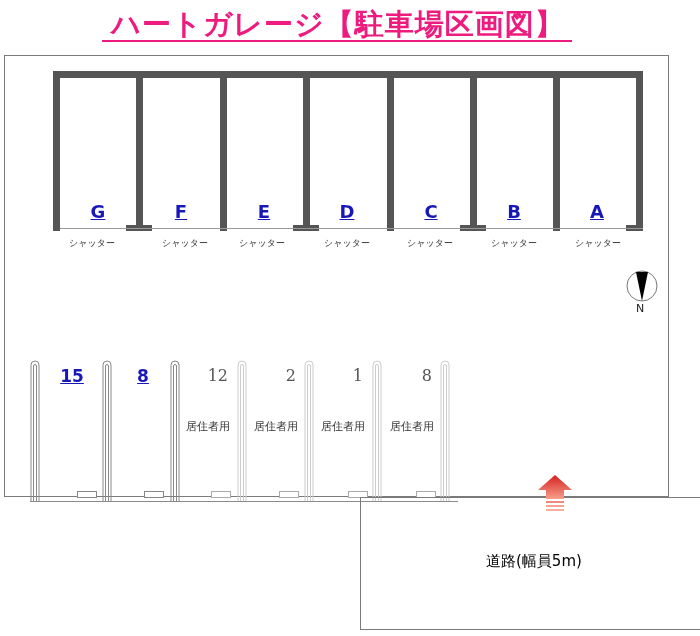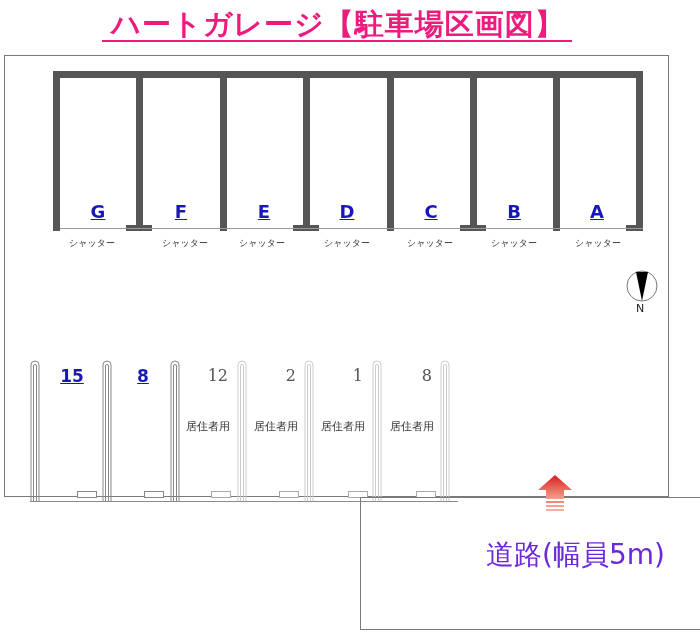--- a/index.html
+++ b/index.html
@@ -62,21 +62,21 @@
   .space-num.resv { color: #555; font-family: "DejaVu Serif", "Liberation Serif", serif; text-align: right; }
   .space-note {
     position: absolute; top: 60px; width: 60px; text-align: center; font-size: 11px; color: #333;
   }
 
   .road {
     position: absolute; left: 360px; top: 497px; width: 345px; height: 133px;
     border-left: 1px solid #7a7a7a; border-bottom: 1px solid #7a7a7a; border-top: 1px solid #7a7a7a;
   }
   .road-label {
-    position: absolute; left: 486px; top: 536px; font-size: 28px; color: #6d28d9; white-space: nowrap;
+    position: absolute; left: 486px; top: 552px; font-size: 15px; color: #000000; white-space: nowrap;
   }
   .entry-arrow { position: absolute; left: 536px; top: 473px; width: 38px; height: 40px; }
 </style>
 </head>
 <body>
 
 <div class="title">ハートガレージ【駐車場区画図】</div>
 <div class="title-underline"></div>
 
 <div class="lot"></div>

